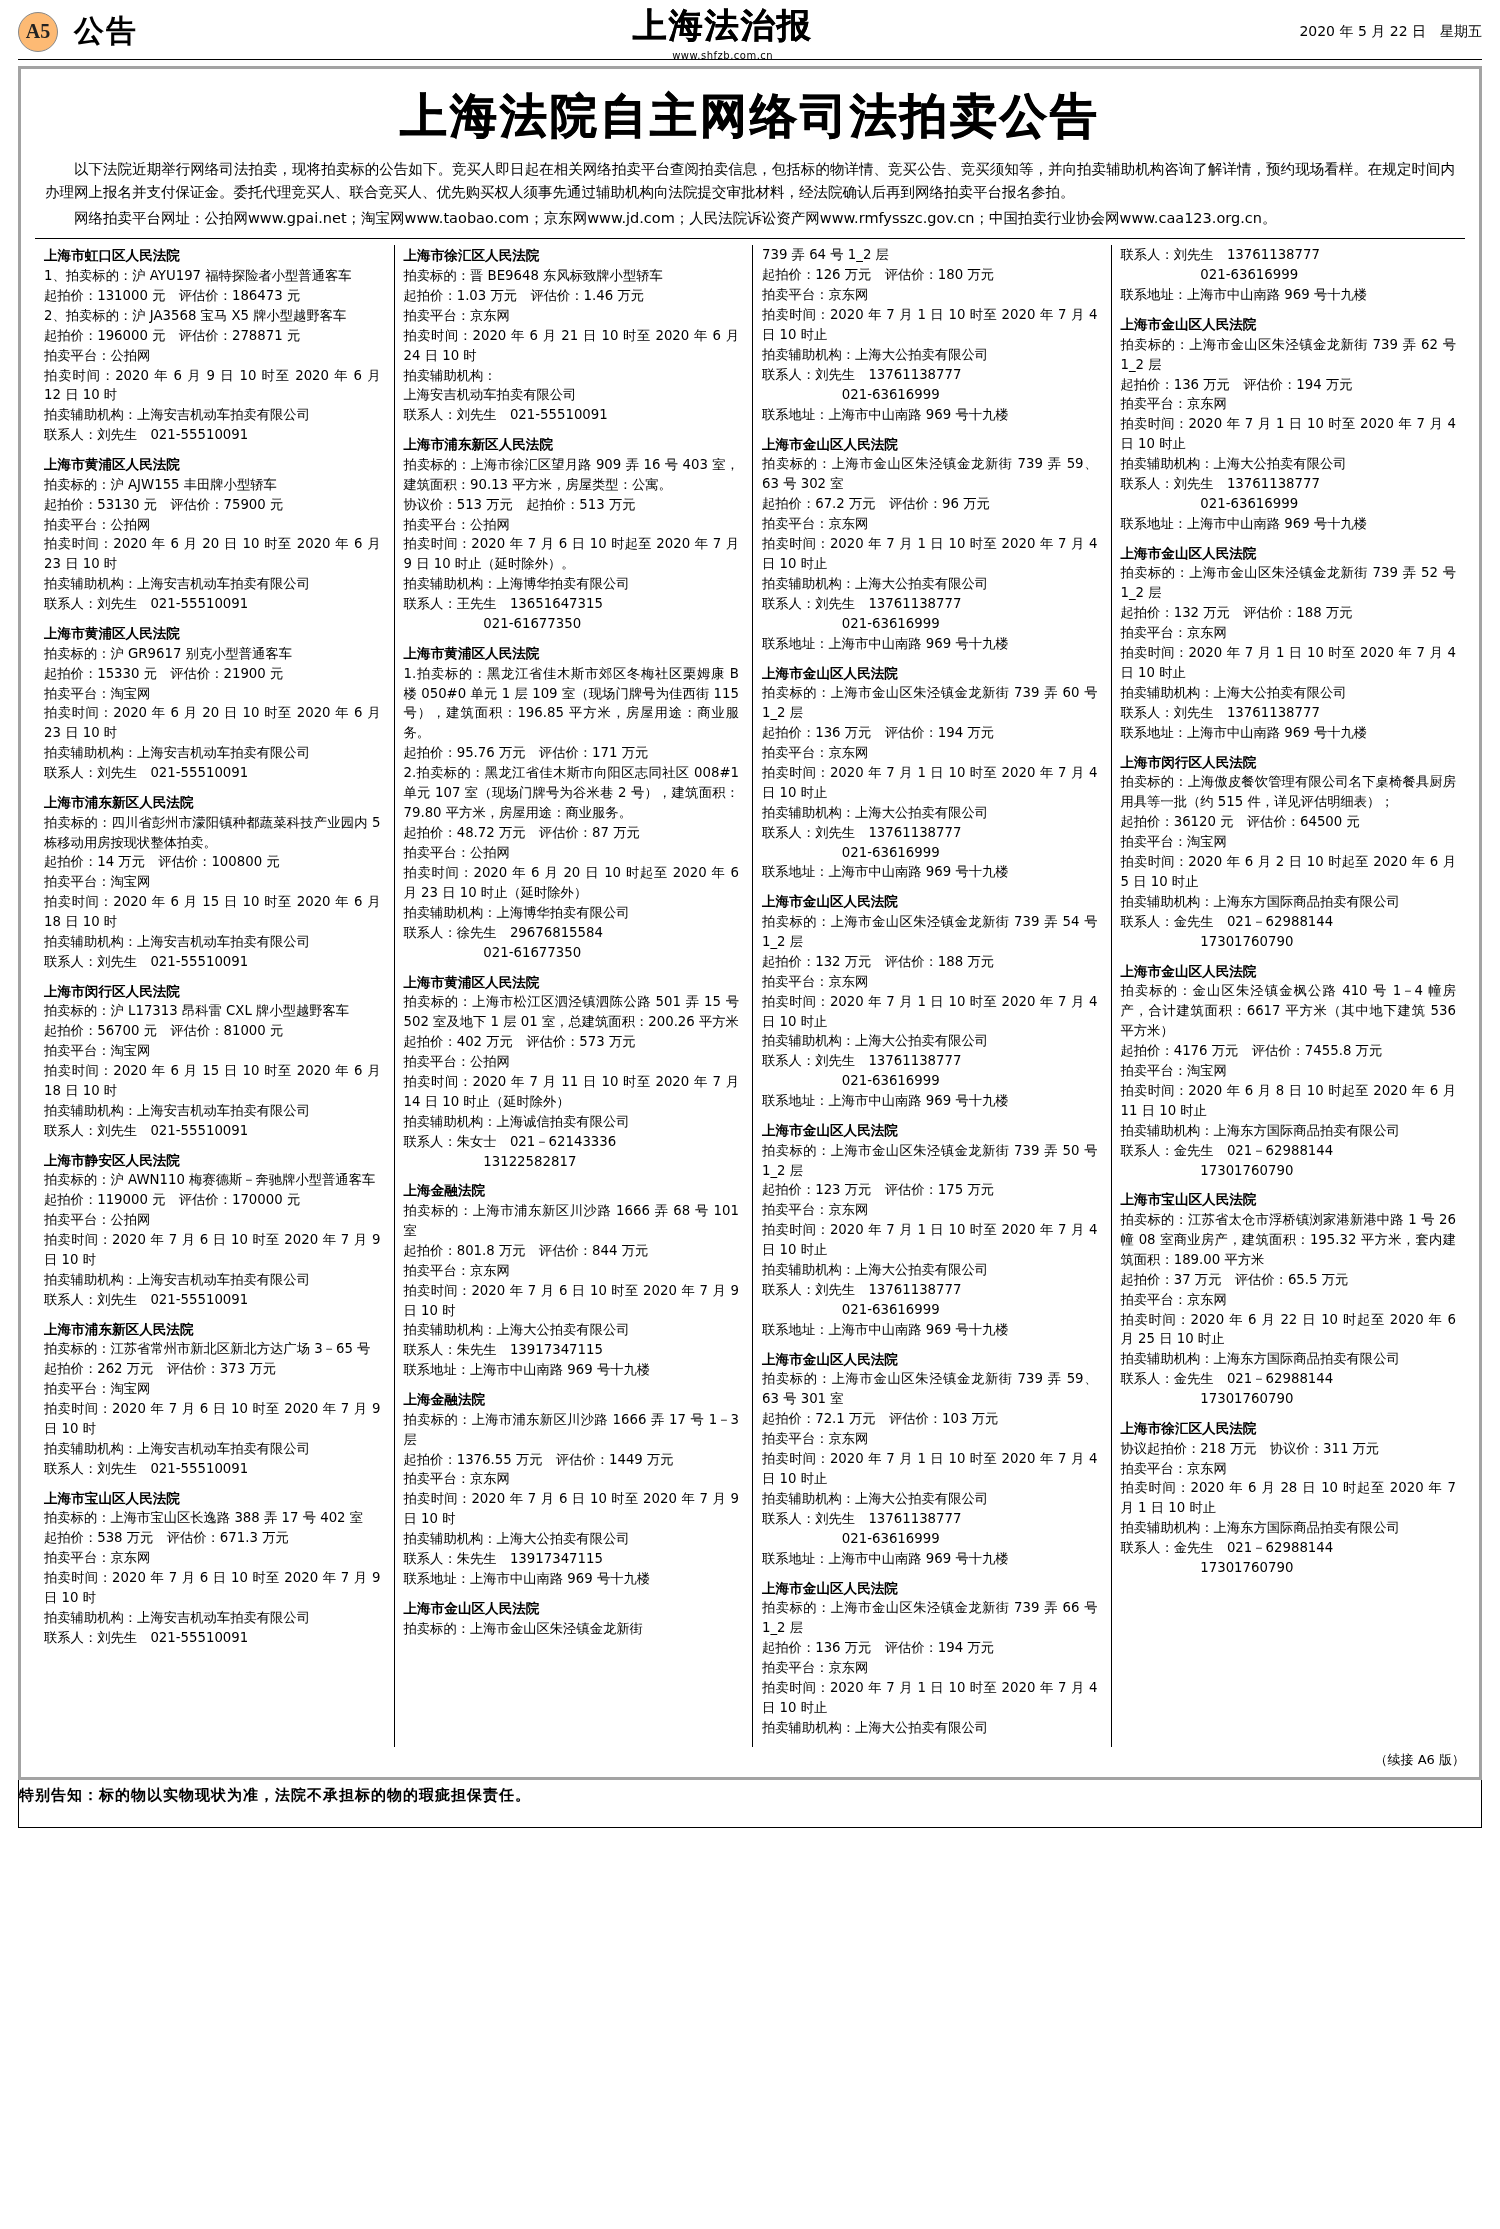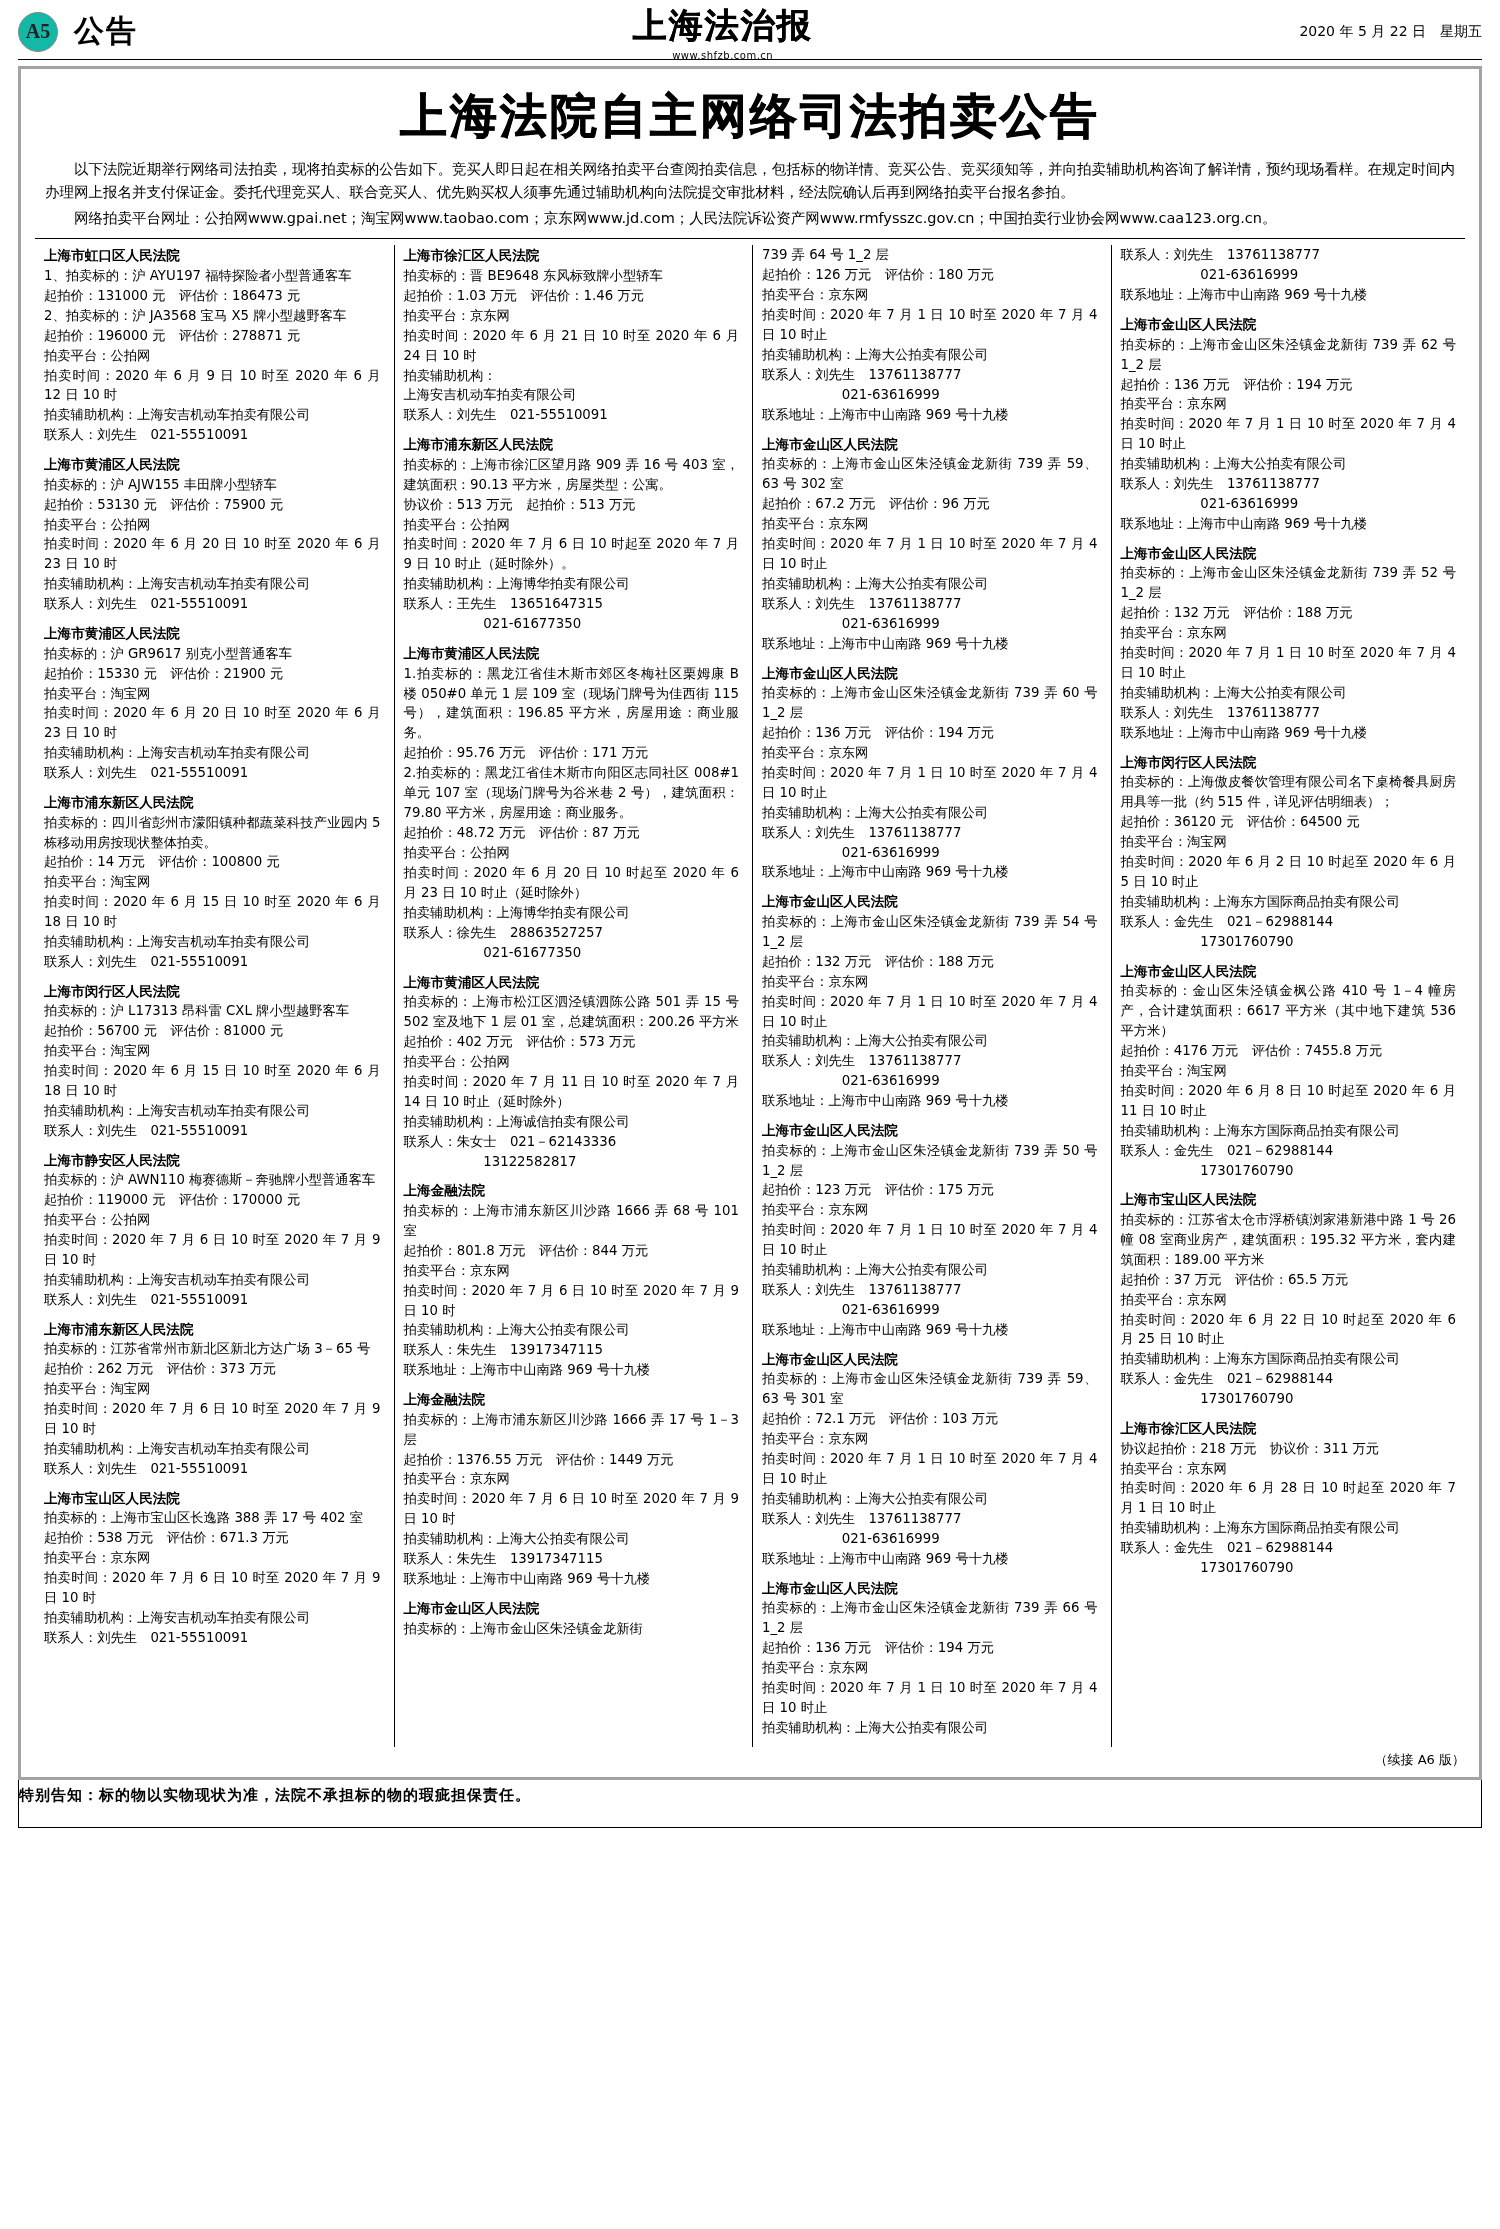--- a/index.html
+++ b/index.html
@@ -10,21 +10,21 @@
     font-family: "DejaVu Sans", "Liberation Sans", sans-serif;
     color: #000;
   }
   .page { width:1500px; padding: 8px 18px 0 18px; }
 
   
   .masthead { display:flex; align-items:center; height:52px; border-bottom:1px solid #000; padding-bottom:4px;}
   .mh-badge { width:46px; height:40px; position:relative; flex:0 0 auto; margin-right:10px;}
   .mh-badge .circ {
     width:40px;height:40px;border-radius:50%;
-    background: #14b8a6;
+    background: #fdba74;
     border:1px solid #888;
     display:flex;align-items:center;justify-content:center;
     font-size:20px; font-weight:bold; color:#222;
     font-family:"Liberation Serif", serif;
   }
   .mh-section { font-size:30px; font-weight:bold; letter-spacing:2px; margin-right:18px;}
   .mh-title-wrap { flex:1; text-align:center; }
   .mh-title {
     font-family:"DejaVu Serif","Liberation Serif",serif;
     font-size:34px; font-weight:bold; letter-spacing:2px;
@@ -194,21 +194,21 @@
           </div>
           <div class="blk">
             <div class="court">上海市黄浦区人民法院</div>
             <div class="ln">1.拍卖标的：黑龙江省佳木斯市郊区冬梅社区栗姆康 B 楼 050#0 单元 1 层 109 室（现场门牌号为佳西街 115 号），建筑面积：196.85 平方米，房屋用途：商业服务。</div>
             <div class="ln">起拍价：95.76 万元　评估价：171 万元</div>
             <div class="ln">2.拍卖标的：黑龙江省佳木斯市向阳区志同社区 008#1 单元 107 室（现场门牌号为谷米巷 2 号），建筑面积：79.80 平方米，房屋用途：商业服务。</div>
             <div class="ln">起拍价：48.72 万元　评估价：87 万元</div>
             <div class="ln">拍卖平台：公拍网</div>
             <div class="ln">拍卖时间：2020 年 6 月 20 日 10 时起至 2020 年 6 月 23 日 10 时止（延时除外）</div>
             <div class="ln">拍卖辅助机构：上海博华拍卖有限公司</div>
-            <div class="ln">联系人：徐先生　28863527257</div>
+            <div class="ln">联系人：徐先生　29676815584</div>
             <div class="ln">　　　　　　021-61677350</div>
           </div>
           <div class="blk">
             <div class="court">上海市黄浦区人民法院</div>
             <div class="ln">拍卖标的：上海市松江区泗泾镇泗陈公路 501 弄 15 号 502 室及地下 1 层 01 室，总建筑面积：200.26 平方米</div>
             <div class="ln">起拍价：402 万元　评估价：573 万元</div>
             <div class="ln">拍卖平台：公拍网</div>
             <div class="ln">拍卖时间：2020 年 7 月 11 日 10 时至 2020 年 7 月 14 日 10 时止（延时除外）</div>
             <div class="ln">拍卖辅助机构：上海诚信拍卖有限公司</div>
             <div class="ln">联系人：朱女士　021－62143336</div>

